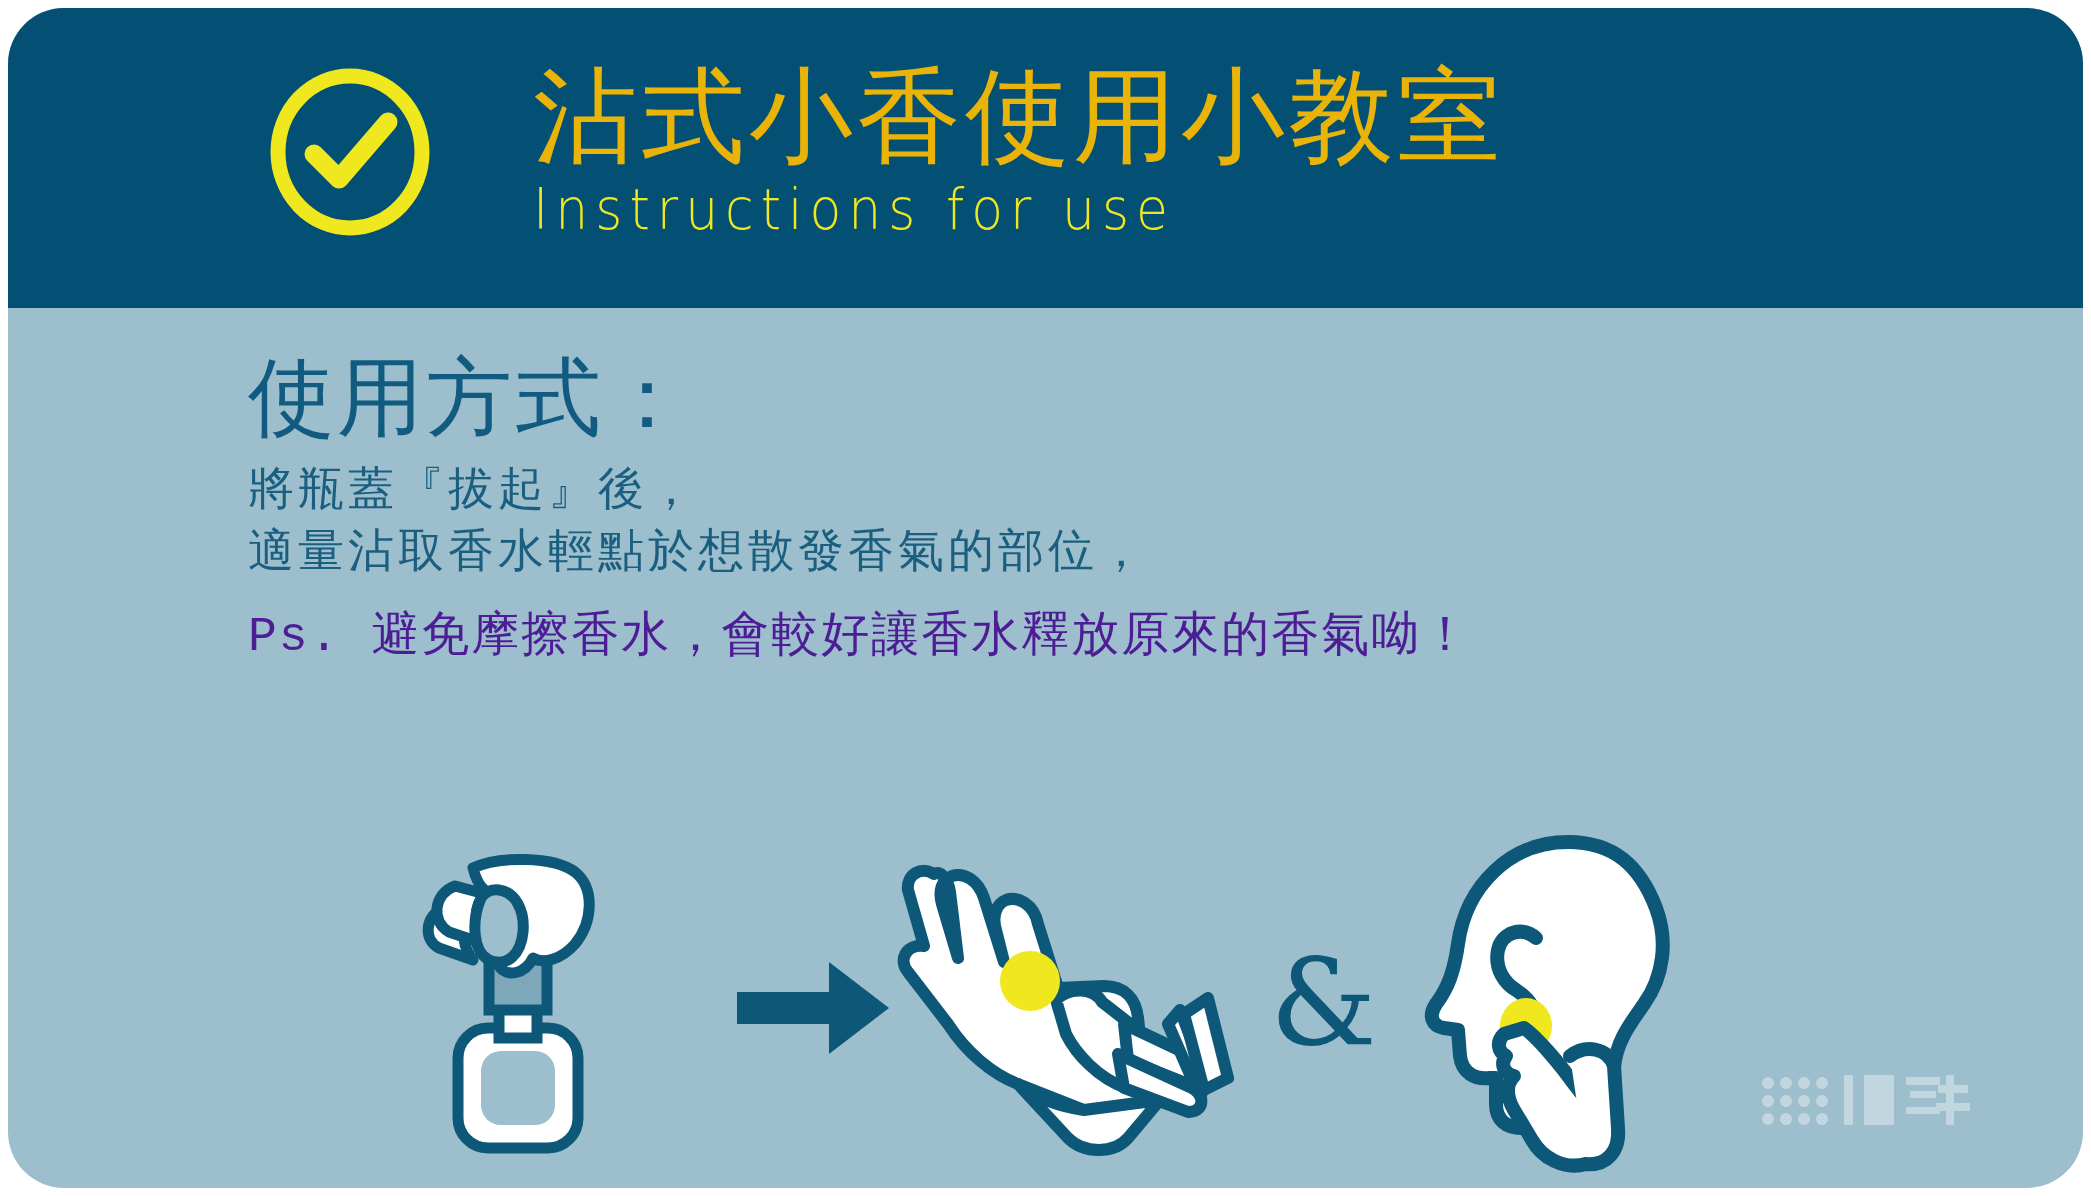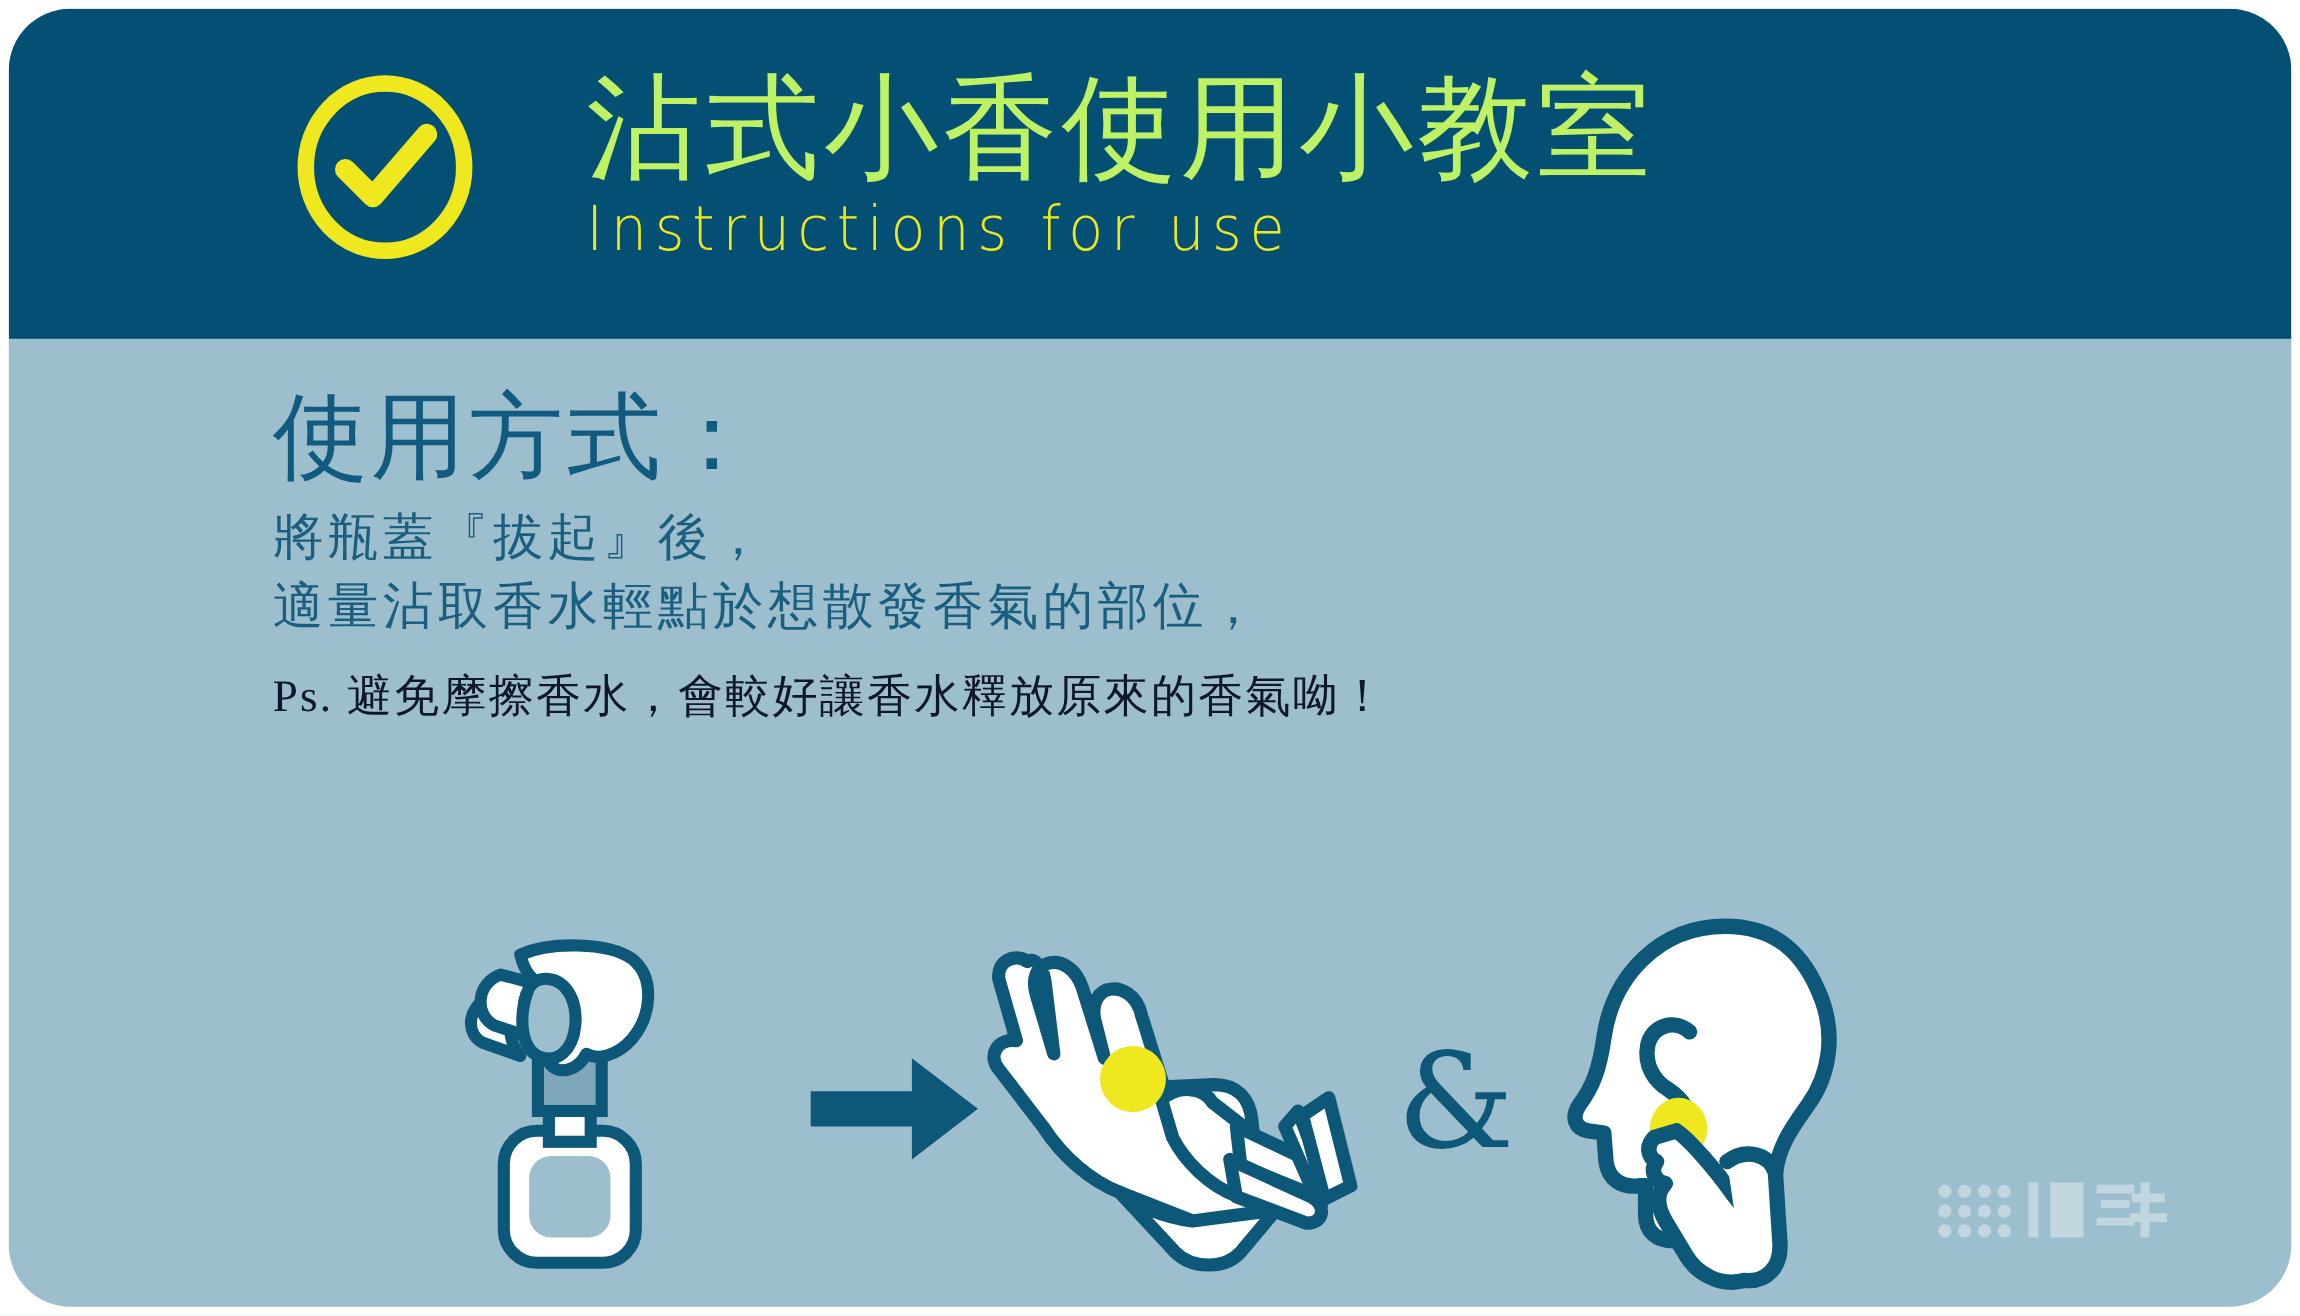--- a/index.html
+++ b/index.html
@@ -42,21 +42,21 @@
     top: 58px;
     width: 168px;
     height: 172px;
   }
   .header-text {
     position: absolute;
     left: 525px;
     top: 50px;
   }
   .title-zh {
-    color: #bef264;
+    color: #eab308;
     font-size: 104px;
     line-height: 1.12;
     letter-spacing: 4px;
     white-space: nowrap;
     font-weight: 400;
     font-family: "DejaVu Sans", "Liberation Sans", sans-serif;
   }
   .title-en {
     color: #efe81f;
     font-size: 52px;
@@ -92,27 +92,27 @@
     letter-spacing: 4px;
     line-height: 1.30;
     white-space: nowrap;
     margin-top: 12px;
     font-family: "DejaVu Sans", "Liberation Sans", sans-serif;
   }
   .step-line.second {
     margin-top: 2px;
   }
   .note-line {
-    color: #0f172a;
-    font-size: 41px;
+    color: #4c1d95;
+    font-size: 48px;
     letter-spacing: 2px;
     line-height: 1.3;
     white-space: nowrap;
     margin-top: 26px;
-    font-family: Liberation Serif, serif;
+    font-family: Liberation Mono, monospace;
   }
 
   
   .illustrations {
     position: absolute;
     left: 0;
     top: 820px;
     width: 100%;
     height: 360px;
   }

